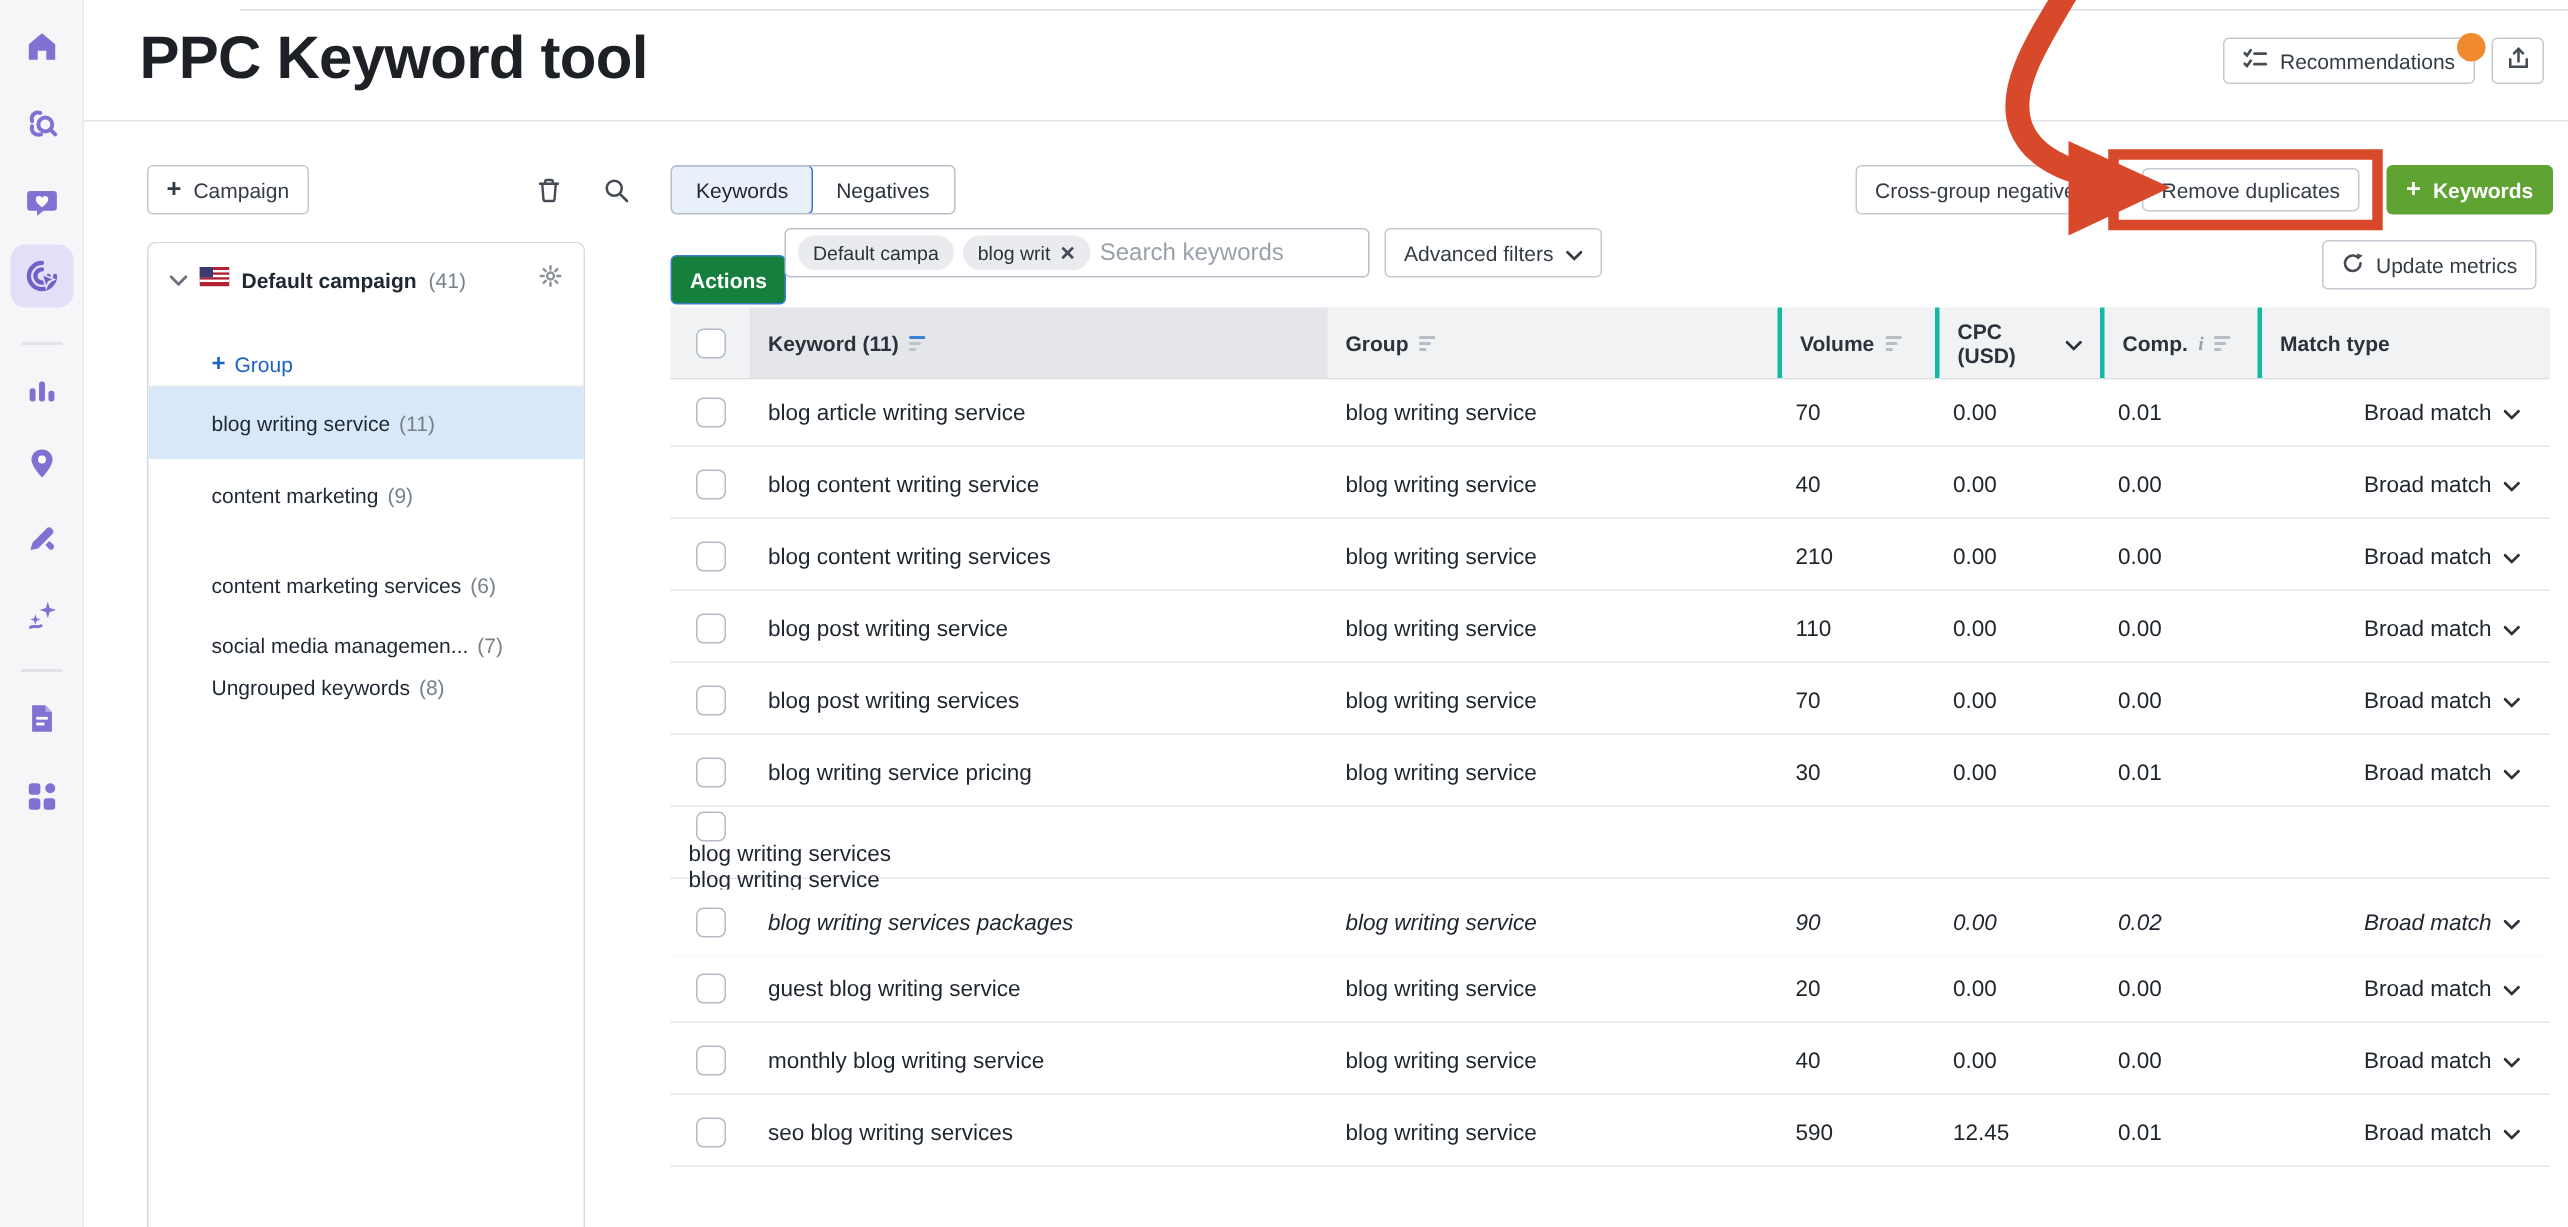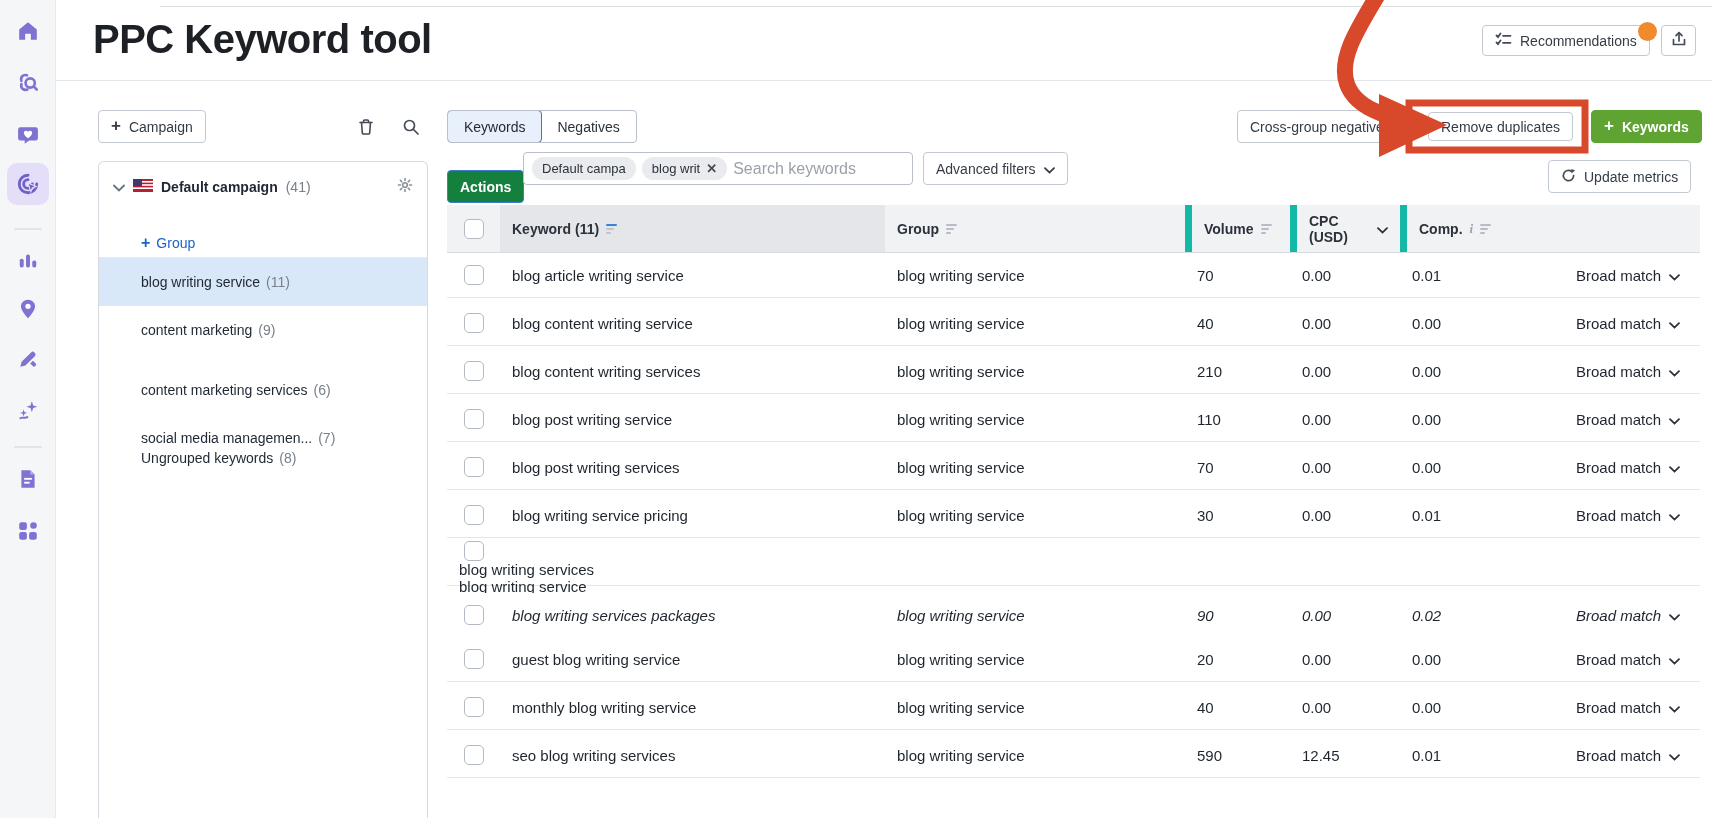--- a/index.html
+++ b/index.html
@@ -44,21 +44,21 @@
   .actions-btn { position:absolute; left:447px; top:152px; background:#15803d; border-color:#3d7ed4; color:#fff; font-weight:700;margin-top:18px; }
   .search-field { position:absolute; left:523px; top:152px; width:390px; height:33px; background:#fff; border:1px solid #b9c0c9; border-radius:4px; display:flex; align-items:center; gap:6px; padding:0 8px; cursor:text; }
   .chip { display:inline-flex; align-items:center; gap:6px; background:#e9ebee; border-radius:12px; height:23px; padding:0 10px; font-size:13px; color:#2b323b; white-space:nowrap; }
   .chip .x { font-size:13px; font-weight:700; color:#454c55; cursor:pointer; }
   .placeholder { font-size:16px; color:#9aa1ab; }
   .advfilters-btn { position:absolute; left:923px; top:152px; }
   .updmetrics-btn { position:absolute; left:1548px; top:160px; }
   .chev { display:inline-block; }
 
   
-  .panel { position:absolute; left:98px; top:161px; width:330px; height:657px; border:1px solid #d6dae0; border-bottom:none; border-radius:6px 6px 0 0; background:#fff; }
+  .panel { position:absolute; left:98px; top:161px; width:292px; height:657px; border:1px solid #d6dae0; border-bottom:none; border-radius:6px 6px 0 0; background:#fff; }
   .camp-row { position:absolute; left:0; top:0; right:0; height:49px; display:flex; align-items:center; padding:0 14px; gap:8px; cursor:pointer; }
   .camp-name { font-size:14px; font-weight:700; color:#1f2733; }
   .count { font-size:14px; color:#78808a; }
   .gear { margin-left:auto; cursor:pointer; }
   .addgroup { position:absolute; left:42px; top:72px; display:flex; align-items:center; gap:6px; color:#1a63c6; font-size:14px; cursor:pointer; }
   .addgroup .plus { font-size:16px; font-weight:700; }
   .panel-div { position:absolute; left:0; right:0; top:95px; height:1px; background:#e7e9ed; }
   .group-item { position:absolute; left:0; right:0; height:48px; display:flex; align-items:center; padding:0 14px 0 42px; gap:6px; font-size:14px; color:#1f2733; cursor:pointer; }
   .group-item.selected { background:#d9e8f8; }
 
@@ -69,21 +69,21 @@
   .trow { position:absolute; left:0; width:1253px; height:45px; display:flex; align-items:stretch; border-bottom:1px solid #e4e6e9; background:#fff; }
   .cell { display:flex; align-items:center; font-size:15px; color:#1e252e; padding:0 12px; }
   .c1 { width:53px; justify-content:center; padding:0; }
   .c2 { width:385px; }
   .c3 { width:300px; }
   .c4 { width:105px; }
   .c5 { width:110px; }
   .c6 { width:105px; }
   .c7 { width:195px; justify-content:flex-end; gap:8px; padding-right:20px; }
   .th.c2 { background:#e4e6e9; }
-  .th.c4, .th.c5, .th.c6, .th.c7 { border-left:7px solid #14b8a6; }
+  .th.c4, .th.c5, .th.c6, .th.c7 { border-left:3px solid #14b8a6; }
   .checkbox { width:20px; height:20px; border:1.5px solid #b4bac3; border-radius:5px; background:#fff; cursor:pointer; }
   .sort-ic { display:inline-block; }
   .info-i { font-size:13px; font-style:italic; color:#9aa1ab; font-family:"Liberation Serif", serif; }
   .match-cell { cursor:pointer; }
 
   
   .annotation { position:absolute; left:0; top:0; z-index:40; pointer-events:none; }
 </style>
 </head>
 <body>
@@ -287,21 +287,21 @@
           <span class="count">(11)</span>
         </div>
         <div class="group-item" style="top: 144px;">
           <span>content marketing</span>
           <span class="count">(9)</span>
         </div>
         <div class="group-item" style="top: 204px;">
           <span>content marketing services</span>
           <span class="count">(6)</span>
         </div>
-        <div class="group-item" style="top: 252px;">
+        <div class="group-item" style="top: 228px; align-items: flex-end;">
           <span>social media managemen...</span>
           <span class="count">(7)</span>
         </div>
         <div class="group-item" style="top: 272px;">
           <span>Ungrouped keywords</span>
           <span class="count">(8)</span>
         </div>
       </div>
   </div>
 
@@ -352,20 +352,23 @@
         <span>Comp.</span>
         <span class="info-i">i</span>
         <span class="sort-ic">
           <svg width="11" height="10" viewBox="0 0 11 10">
               <rect width="11" height="2" rx="1" fill="#b7bdc6"></rect>
               <rect y="4" width="8" height="2" rx="1" fill="#b7bdc6"></rect>
               <rect y="8" width="5" height="2" rx="1" fill="#b7bdc6"></rect>
             </svg>
         </span>
       </div>
+      <div class="th c7" style="justify-content:flex-start">
+        <span>Match type</span>
+      </div>
     </div>
     <div id="table-body">
         <div class="trow" style="top: 48px;">
           <div class="cell c1">
             <div class="checkbox"></div>
           </div>
           <div class="cell c2">
             <span>blog article writing service</span>
           </div>
           <div class="cell c3">

